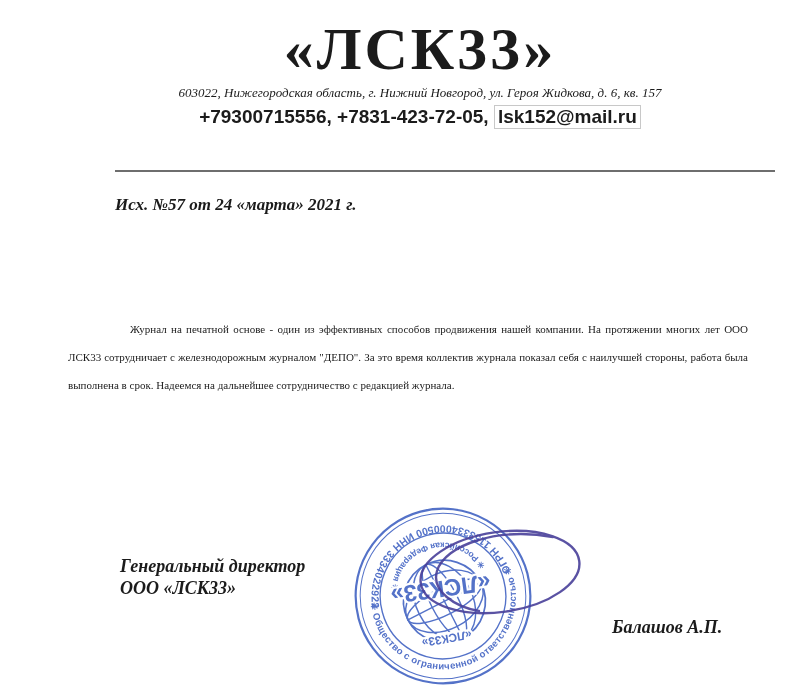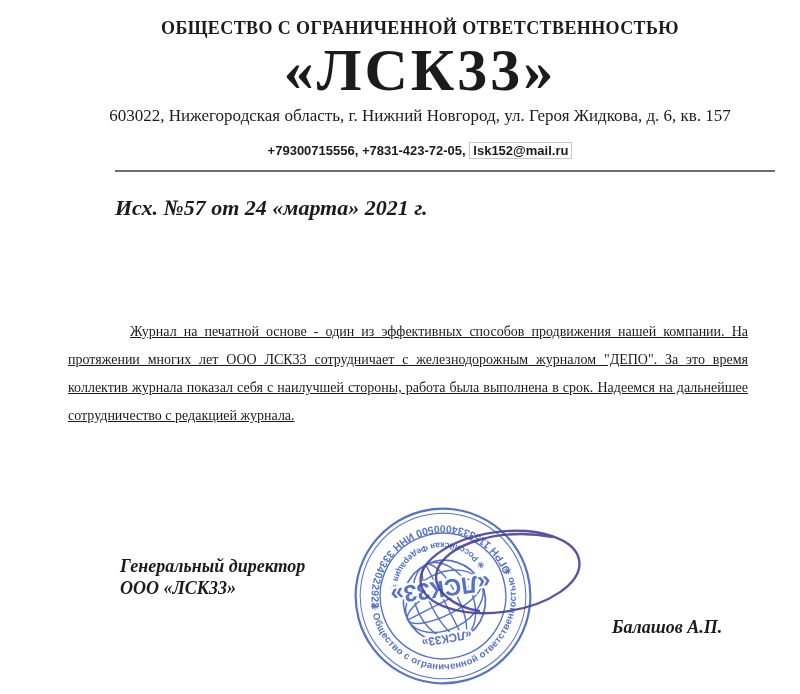--- a/index.html
+++ b/index.html
@@ -5,47 +5,46 @@
   html,body{margin:0;padding:0;}
   body{
     width:800px;height:694px;background:#ffffff;position:relative;overflow:hidden;
     font-family:"Liberation Serif", serif;color:#1b1b1b;
   }
   .abs{position:absolute;}
   
   .letterhead{position:absolute;left:95px;top:18px;width:650px;text-align:center;}
   .company-type{font-size:18px;font-weight:bold;letter-spacing:.4px;}
   .company-name{font-size:60px;font-weight:bold;letter-spacing:3px;line-height:1.02;margin-top:1px;}
-  .address{font-size:17px;margin-top:5px;white-space:nowrap;}
+  .address{font-size:13px;margin-top:5px;white-space:nowrap;font-style:italic;}
   .codes{font-size:22px;margin-top:2px;white-space:nowrap;}
   .codes .lbl{font-weight:bold;}
-  .contacts{font-family:"Liberation Sans", sans-serif;font-size:13px;font-weight:bold;margin-top:16px;white-space:nowrap;}
+  .contacts{font-family:"Liberation Sans", sans-serif;font-size:19px;font-weight:bold;margin-top:4px;white-space:nowrap;}
   .email-box{border:1px solid #c8c8c8;padding:0 3px;display:inline-block;}
   .rule{position:absolute;left:115px;top:170px;width:660px;height:2px;background:#6e6e6e;}
   
-  .ref-line{position:absolute;left:115px;top:195px;font-size:22px;font-weight:bold;font-style:italic;}
+  .ref-line{position:absolute;left:115px;top:195px;font-size:17px;font-weight:bold;font-style:italic;}
   
   .body-par{
     position:absolute;left:68px;top:304px;width:680px;
-    font-size:14px;line-height:28px;text-align:justify;text-indent:62px;text-decoration:underline;
+    font-size:11px;line-height:28px;text-align:justify;text-indent:62px;
   }
   
   .sig-text{font-size:18px;font-weight:bold;font-style:italic;white-space:nowrap;}
   .gd1{left:120px;top:556px;}
   .gd2{left:120px;top:578px;}
   .signatory{left:612px;top:585px;margin-top:32px;}
   
   .stamp-svg{position:absolute;left:352px;top:505px;width:182px;height:182px;z-index:1;}
   .autograph-svg{position:absolute;left:405px;top:515px;width:195px;height:115px;z-index:2;}
 </style>
 </head>
 <body>
 
 <div class="letterhead">
-  <div class="company-type">ОБЩЕСТВО С ОГРАНИЧЕННОЙ ОТВЕТСТВЕННОСТЬЮ</div>
   <div class="company-name">«ЛСК33»</div>
   <div class="address">603022, Нижегородская область, г. Нижний Новгород, ул. Героя Жидкова, д. 6, кв. 157</div>
   <div class="contacts">
     <span>+79300715556, +7831-423-72-05,</span>
     <span class="email-box">lsk152@mail.ru</span>
   </div>
 </div>
 
 <div class="rule"></div>
 

